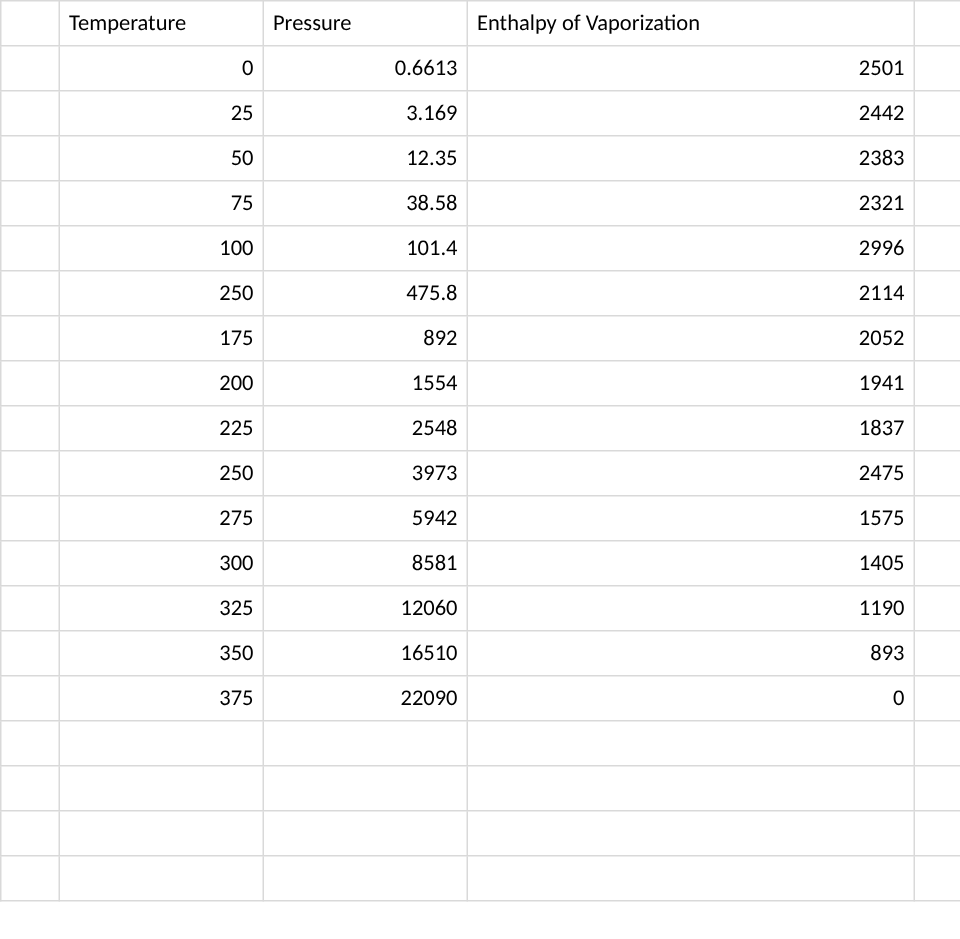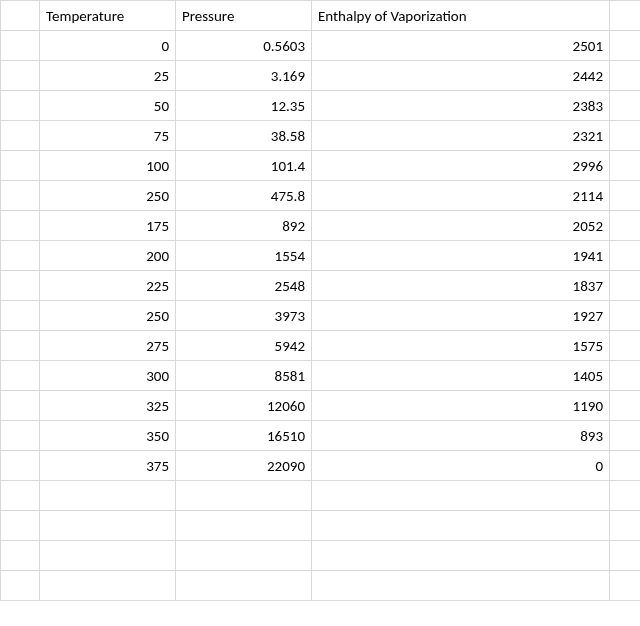--- a/index.html
+++ b/index.html
@@ -61,21 +61,21 @@
         <tr class="header">
           <td class="blank"></td>
           <td>Temperature</td>
           <td>Pressure</td>
           <td>Enthalpy of Vaporization</td>
           <td class="blank"></td>
         </tr>
         <tr>
           <td class="blank"></td>
           <td class="num">0</td>
-          <td class="num">0.5603</td>
+          <td class="num">0.6613</td>
           <td class="num">2501</td>
           <td class="blank"></td>
         </tr>
         <tr>
           <td class="blank"></td>
           <td class="num">25</td>
           <td class="num">3.169</td>
           <td class="num">2442</td>
           <td class="blank"></td>
         </tr>
@@ -125,21 +125,21 @@
           <td class="blank"></td>
           <td class="num">225</td>
           <td class="num">2548</td>
           <td class="num">1837</td>
           <td class="blank"></td>
         </tr>
         <tr>
           <td class="blank"></td>
           <td class="num">250</td>
           <td class="num">3973</td>
-          <td class="num">1927</td>
+          <td class="num">2475</td>
           <td class="blank"></td>
         </tr>
         <tr>
           <td class="blank"></td>
           <td class="num">275</td>
           <td class="num">5942</td>
           <td class="num">1575</td>
           <td class="blank"></td>
         </tr>
         <tr>

